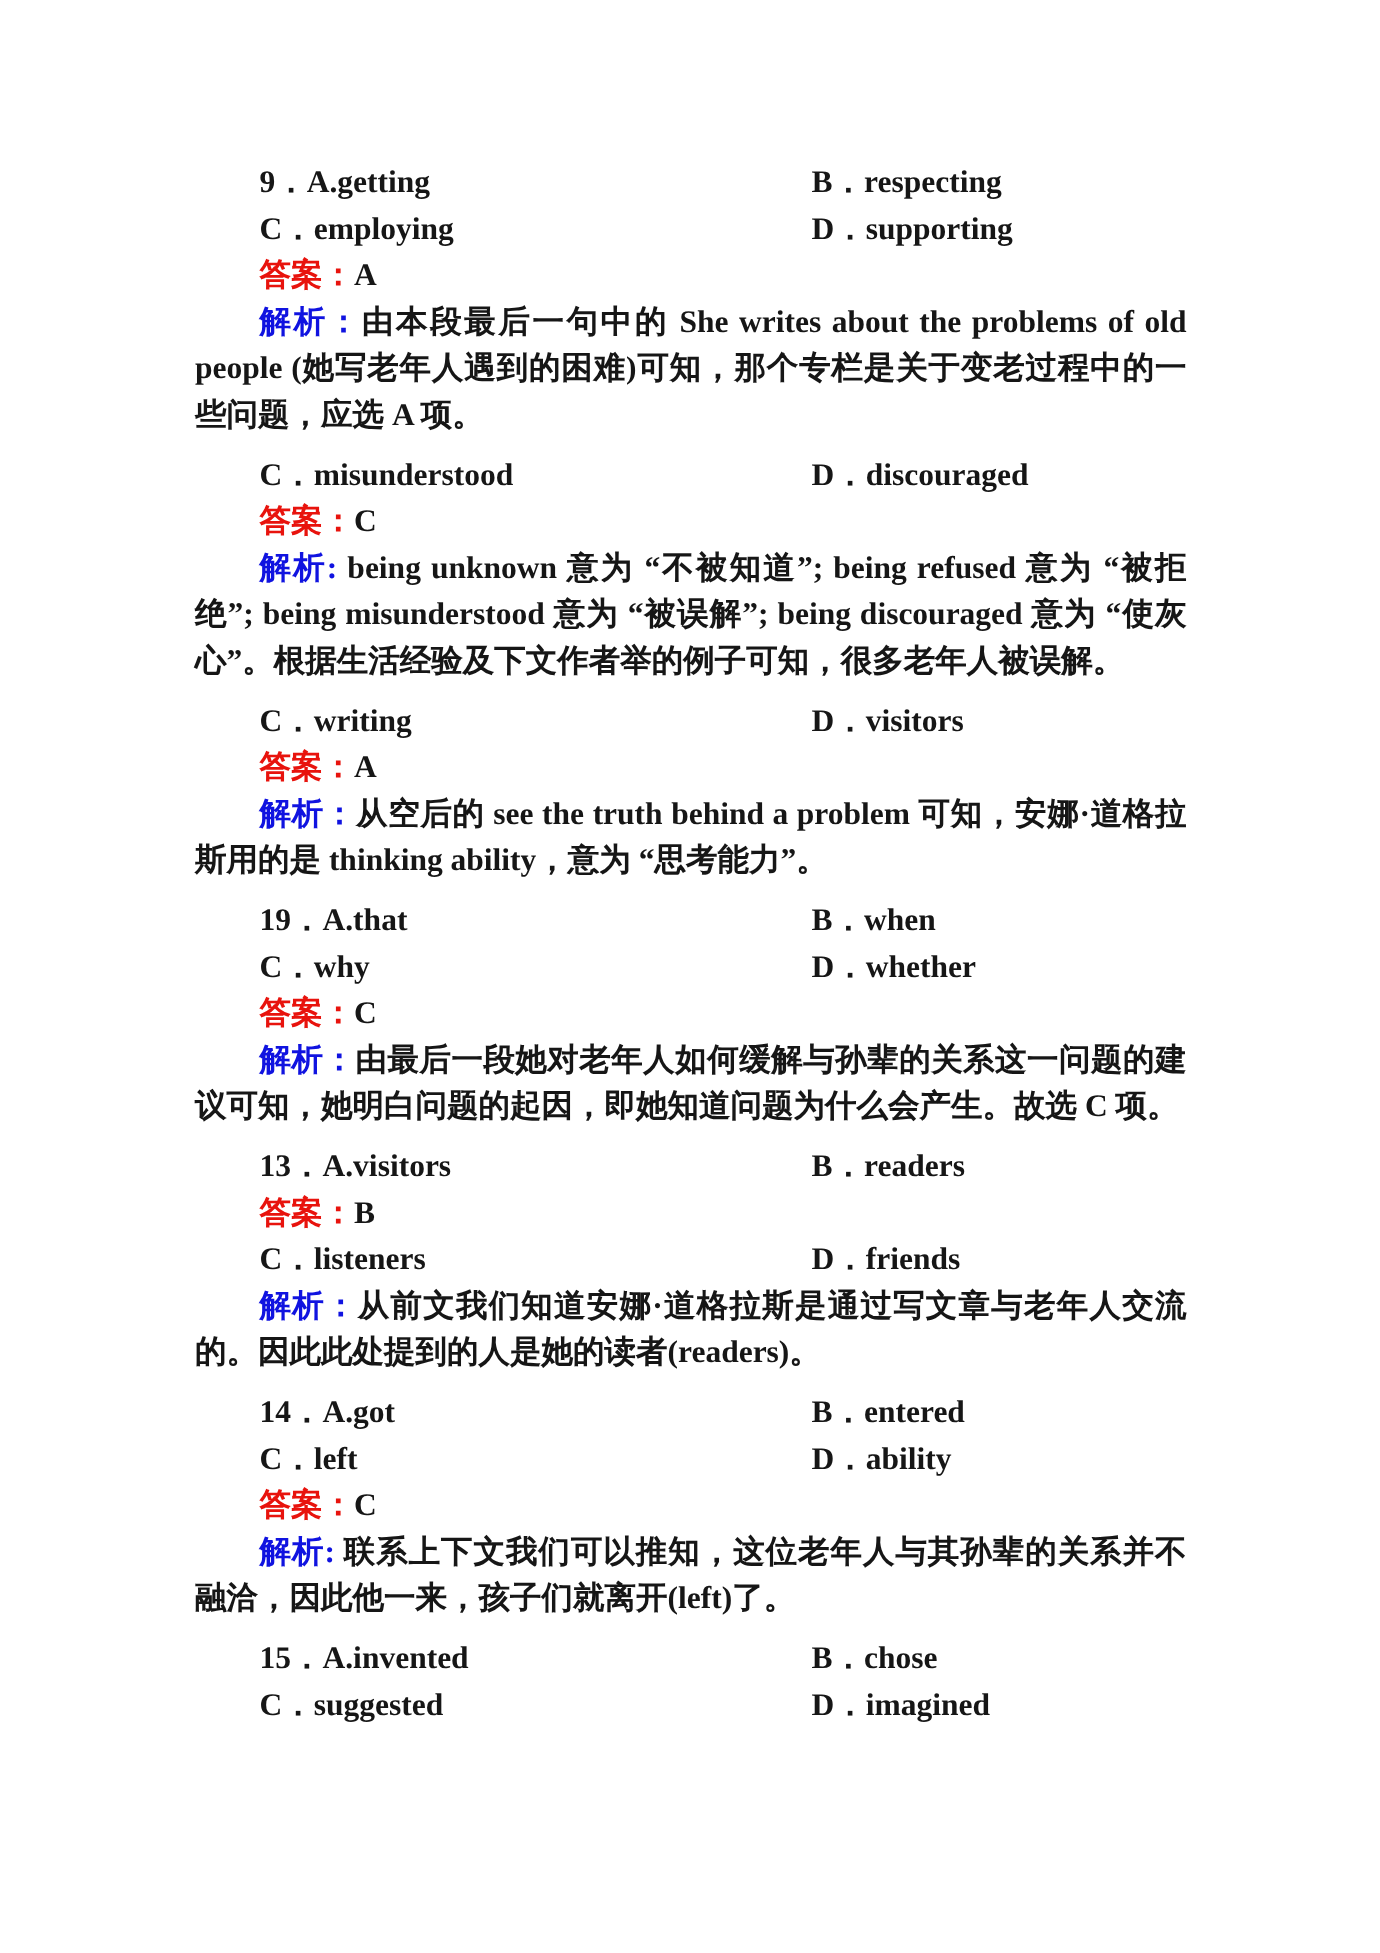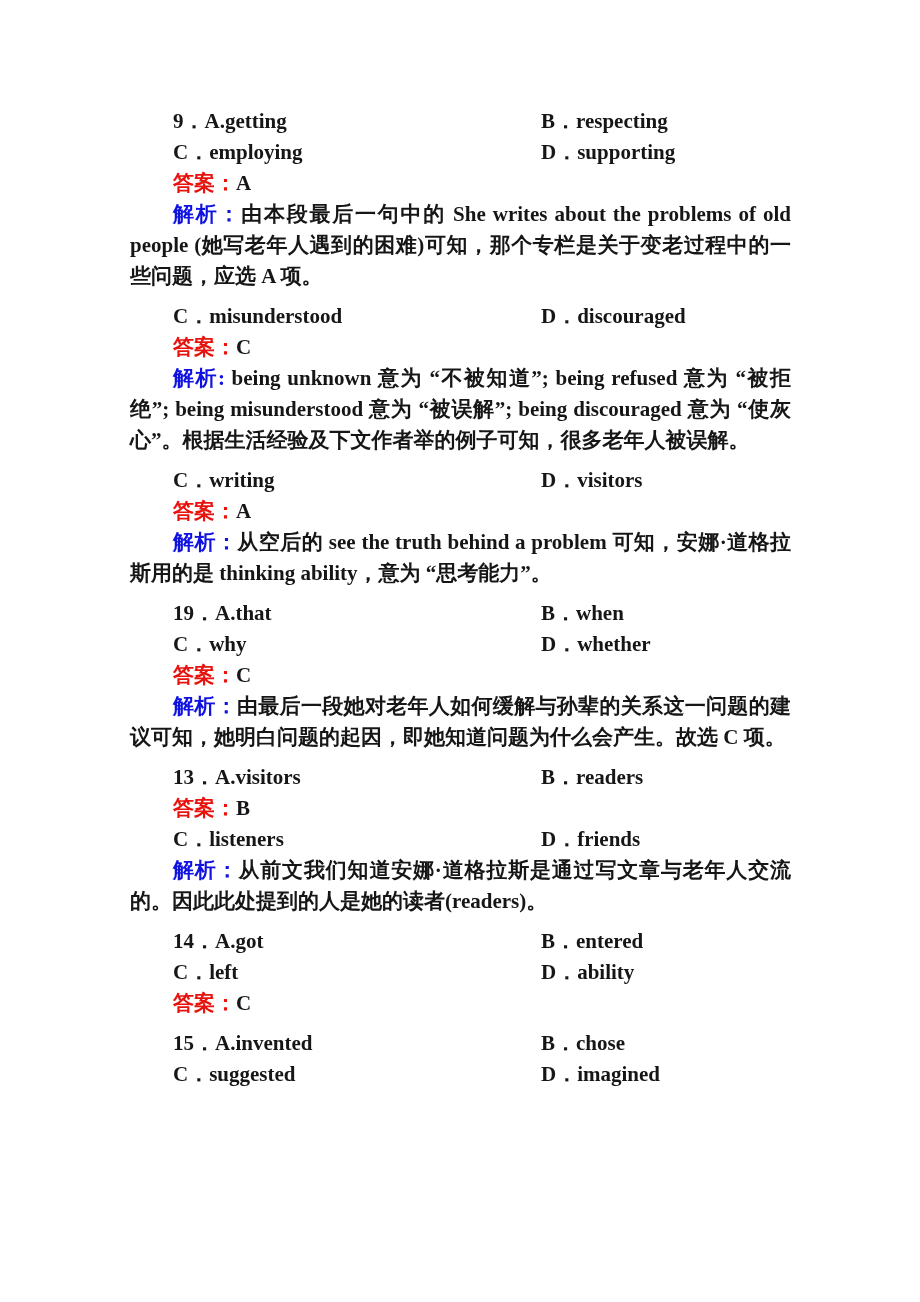--- a/index.html
+++ b/index.html
@@ -90,20 +90,21 @@
     <div class="row"><span>13．</span><span>A.visitors</span><span class="opt-right">B．readers</span></div>
     <div class="row"><span class="ans-label">答案：</span><span>B</span></div>
     <div class="row"><span>C．listeners</span><span class="opt-right">D．friends</span></div>
     <p class="expl"><span class="expl-label">解析：</span><span>从前文我们知道安娜·道格拉斯是通过写文章与老年人交流的。因此此处提到的人是她的读者(readers)。</span></p>
   </section>
 
   <section class="q">
     <div class="row"><span>14．</span><span>A.got</span><span class="opt-right">B．entered</span></div>
     <div class="row"><span>C．left</span><span class="opt-right">D．ability</span></div>
     <div class="row"><span class="ans-label">答案：</span><span>C</span></div>
+    <p class="expl"><span class="expl-label">解析: </span><span>联系上下文我们可以推知，这位老年人与其孙辈的关系并不融洽，因此他一来，孩子们就离开(left)了。</span></p>
   </section>
 
   <section class="q">
     <div class="row"><span>15．</span><span>A.invented</span><span class="opt-right">B．chose</span></div>
     <div class="row"><span>C．suggested</span><span class="opt-right">D．imagined</span></div>
 
   </section>
 </div>
 </div>
 

